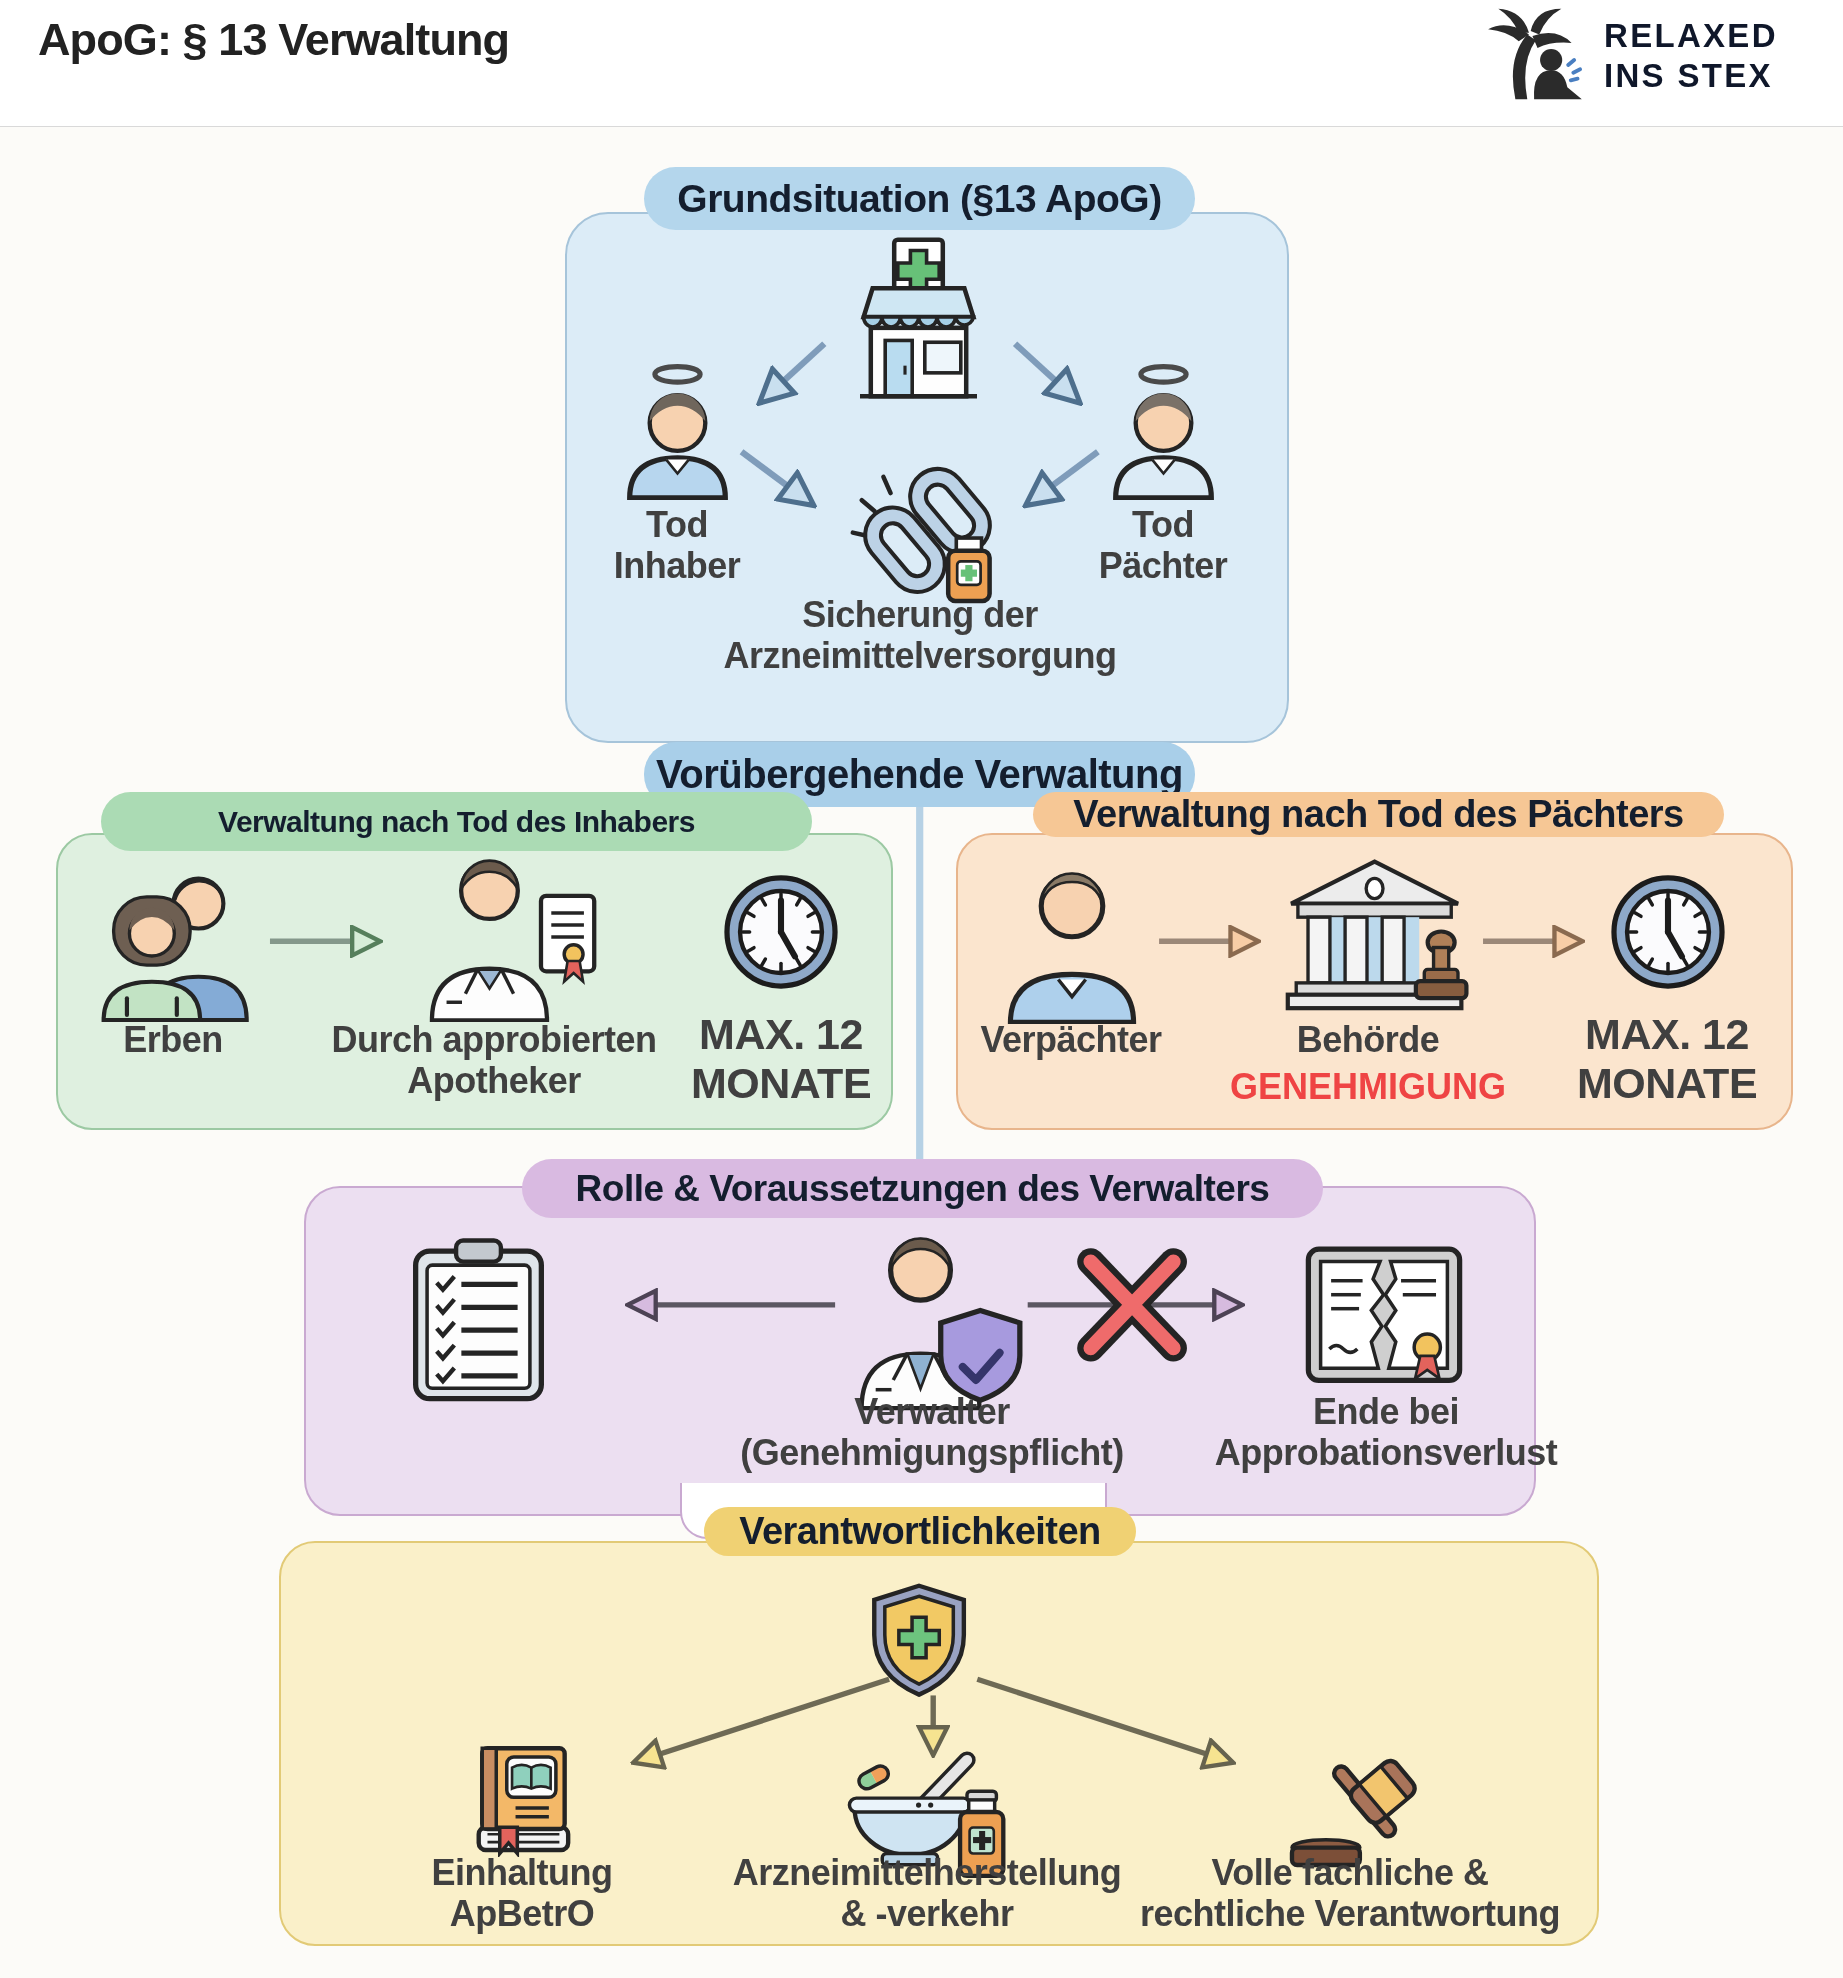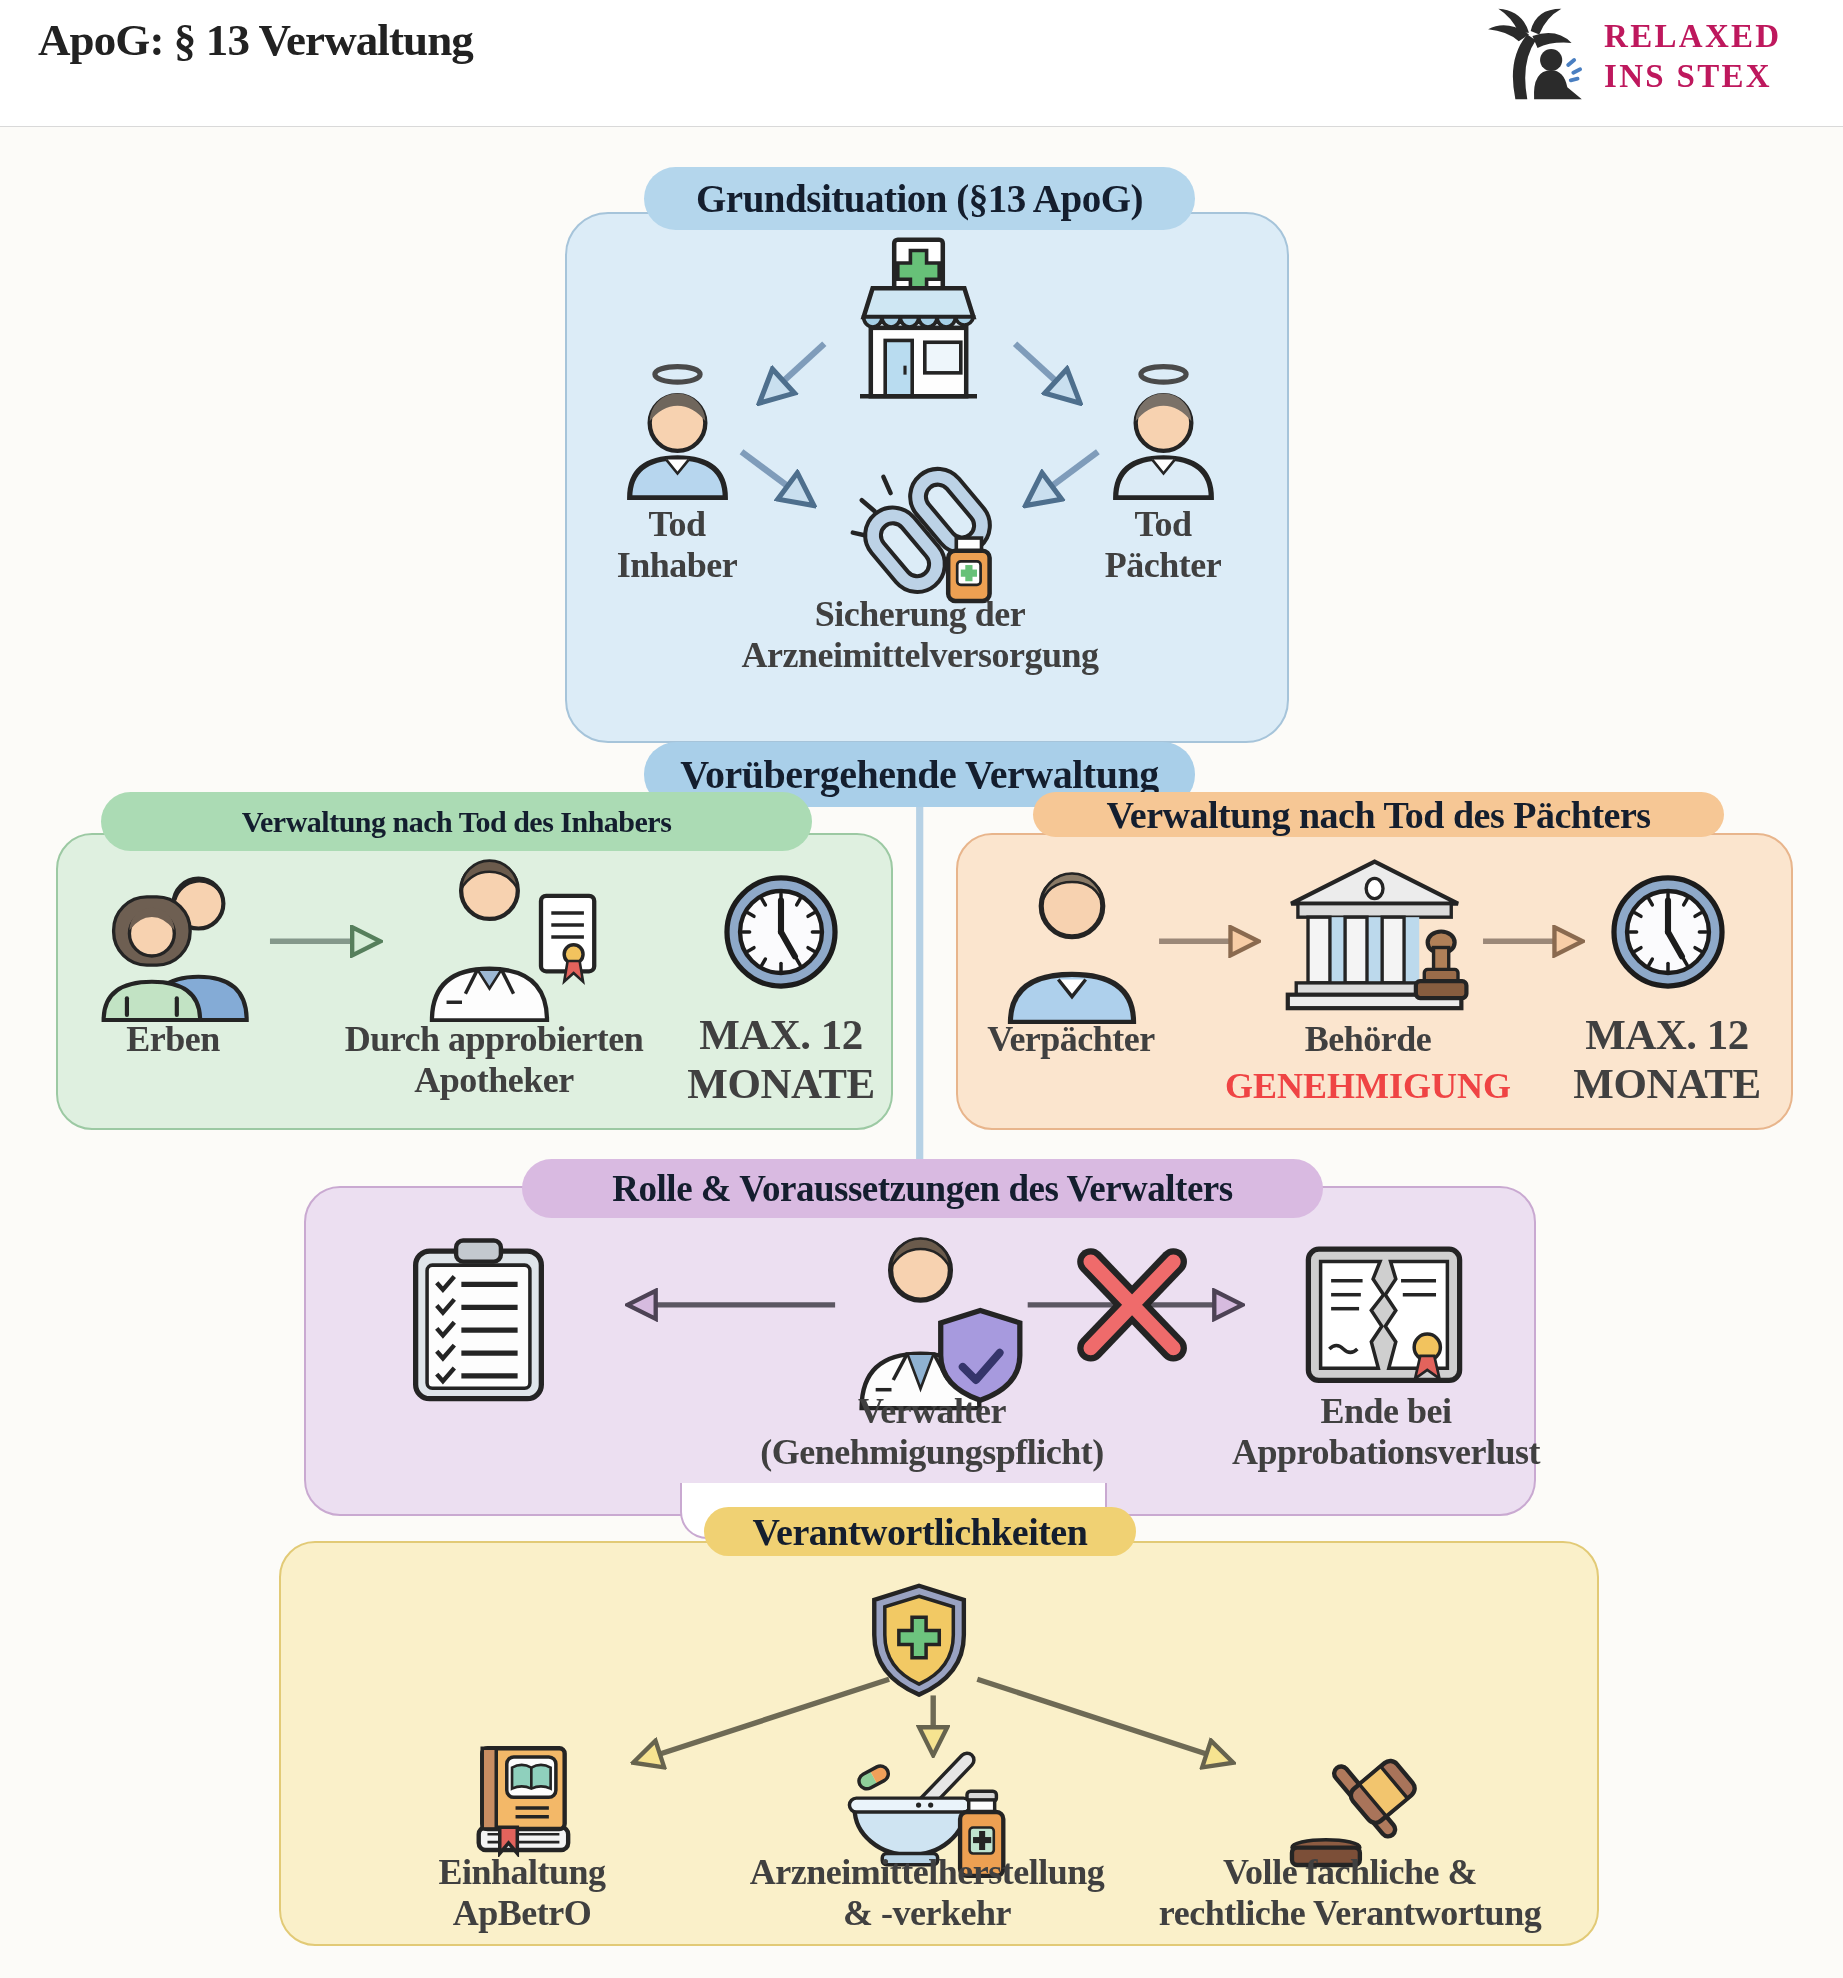--- a/index.html
+++ b/index.html
@@ -1,23 +1,23 @@
 <!DOCTYPE html>
 <html style="font-size:14.4px"><head>
 <meta charset="utf-8">
 <style>
   html,body{margin:0;padding:0;background:#e8e8e8;}
   .canvas{position:relative;width:1843px;height:1978px;background:#fcfbf8;overflow:hidden;
-          font-family:Liberation Serif, serif;color:#1c1c1c;}
+          font-family:Liberation Sans, sans-serif;color:#1c1c1c;}
   .hdr{position:absolute;left:0;top:0;width:1843px;height:126px;background:#ffffff;
        border-bottom:1.8px solid #d9d9d9;z-index:5;}
   .title{position:absolute;left:38px;top:14.4px;font-size:45px;font-weight:700;
          letter-spacing:-0.9px;color:#222;white-space:nowrap;}
   .logo-text{position:absolute;left:1604px;top:16px;font-size:33px;line-height:40px;
-             font-weight:700;letter-spacing:2.3px;color:#be185d;white-space:pre-line;}
+             font-weight:700;letter-spacing:2.3px;color:#0f172a;white-space:pre-line;}
   .box{position:absolute;z-index:1;}
   .pill{position:absolute;display:flex;align-items:center;justify-content:center;
         font-weight:700;color:#141e2e;z-index:4;white-space:nowrap;letter-spacing:-0.5px;}
   .lbl{position:absolute;transform:translateX(-50%);text-align:center;white-space:pre-line;
        font-weight:700;color:#404040;font-size:36px;line-height:41px;z-index:2;letter-spacing:-0.5px;}
   .big{font-size:43px;line-height:49px;}
   .red{color:#ef4444;font-size:36px;letter-spacing:0;}
   .ic{position:absolute;z-index:2;}
   .overlay{position:absolute;left:0;top:0;z-index:3;pointer-events:none;}
   .tab{position:absolute;left:680px;top:1483px;width:423px;height:54px;background:#fff;

